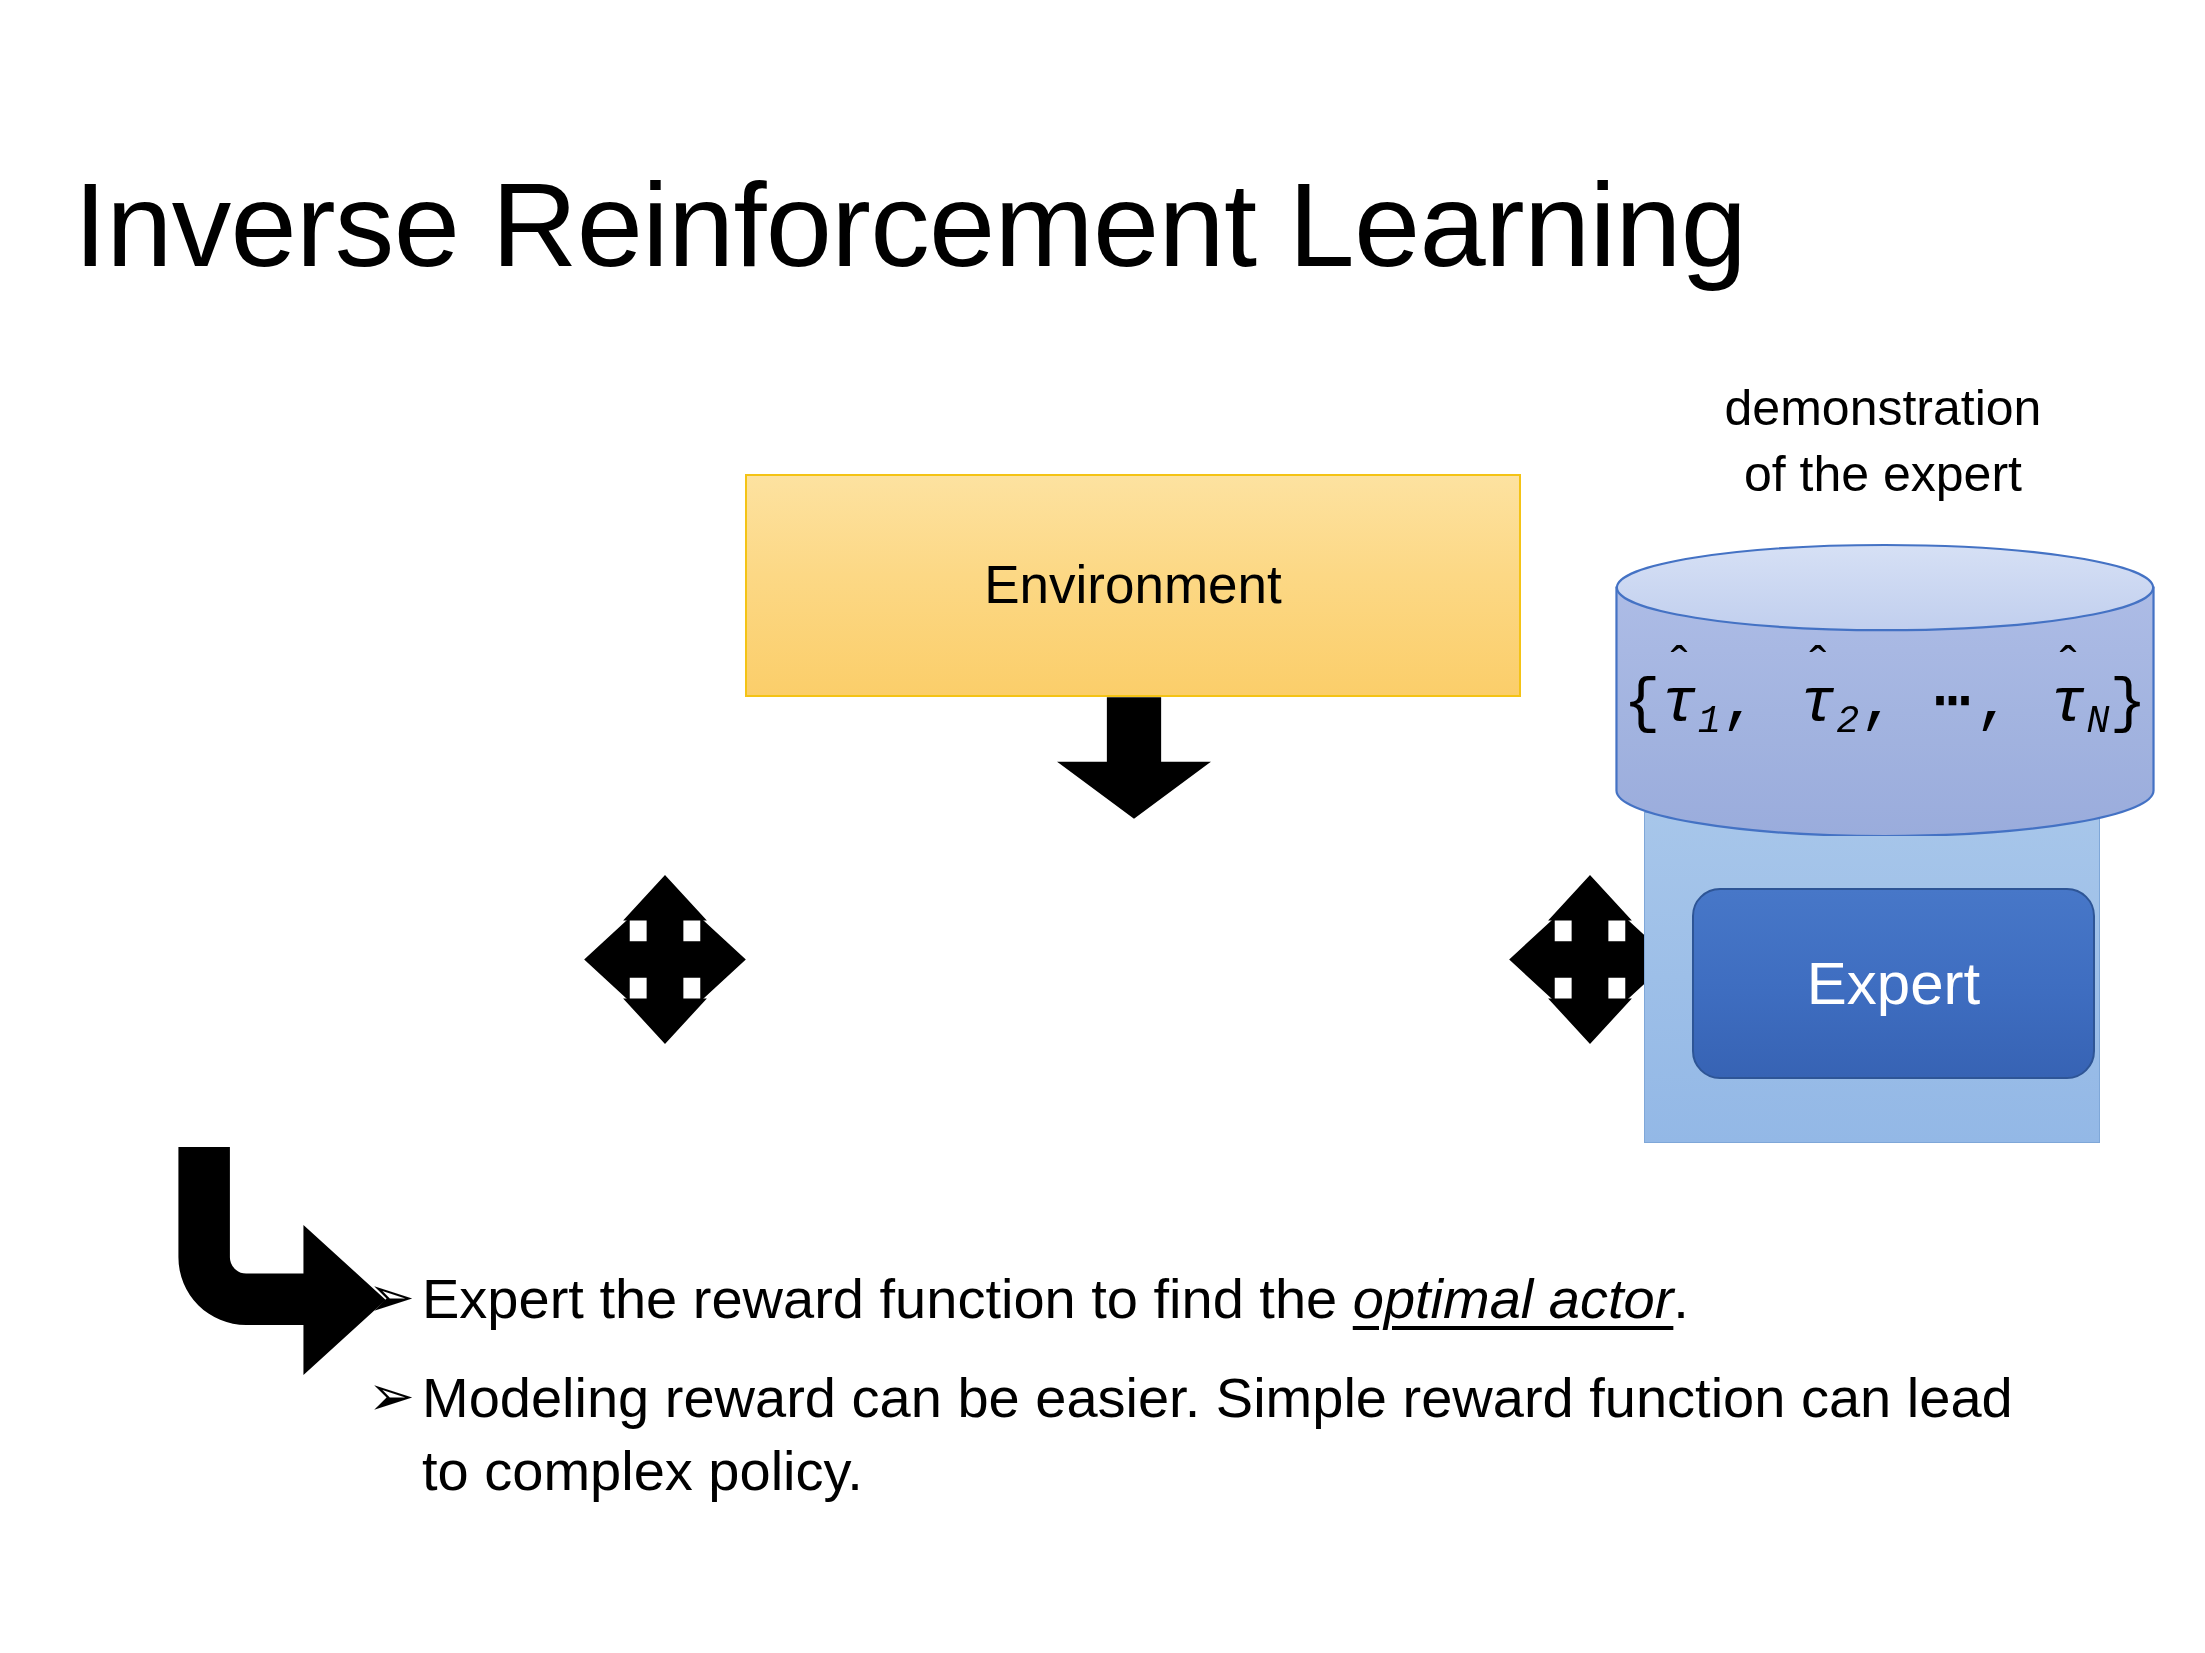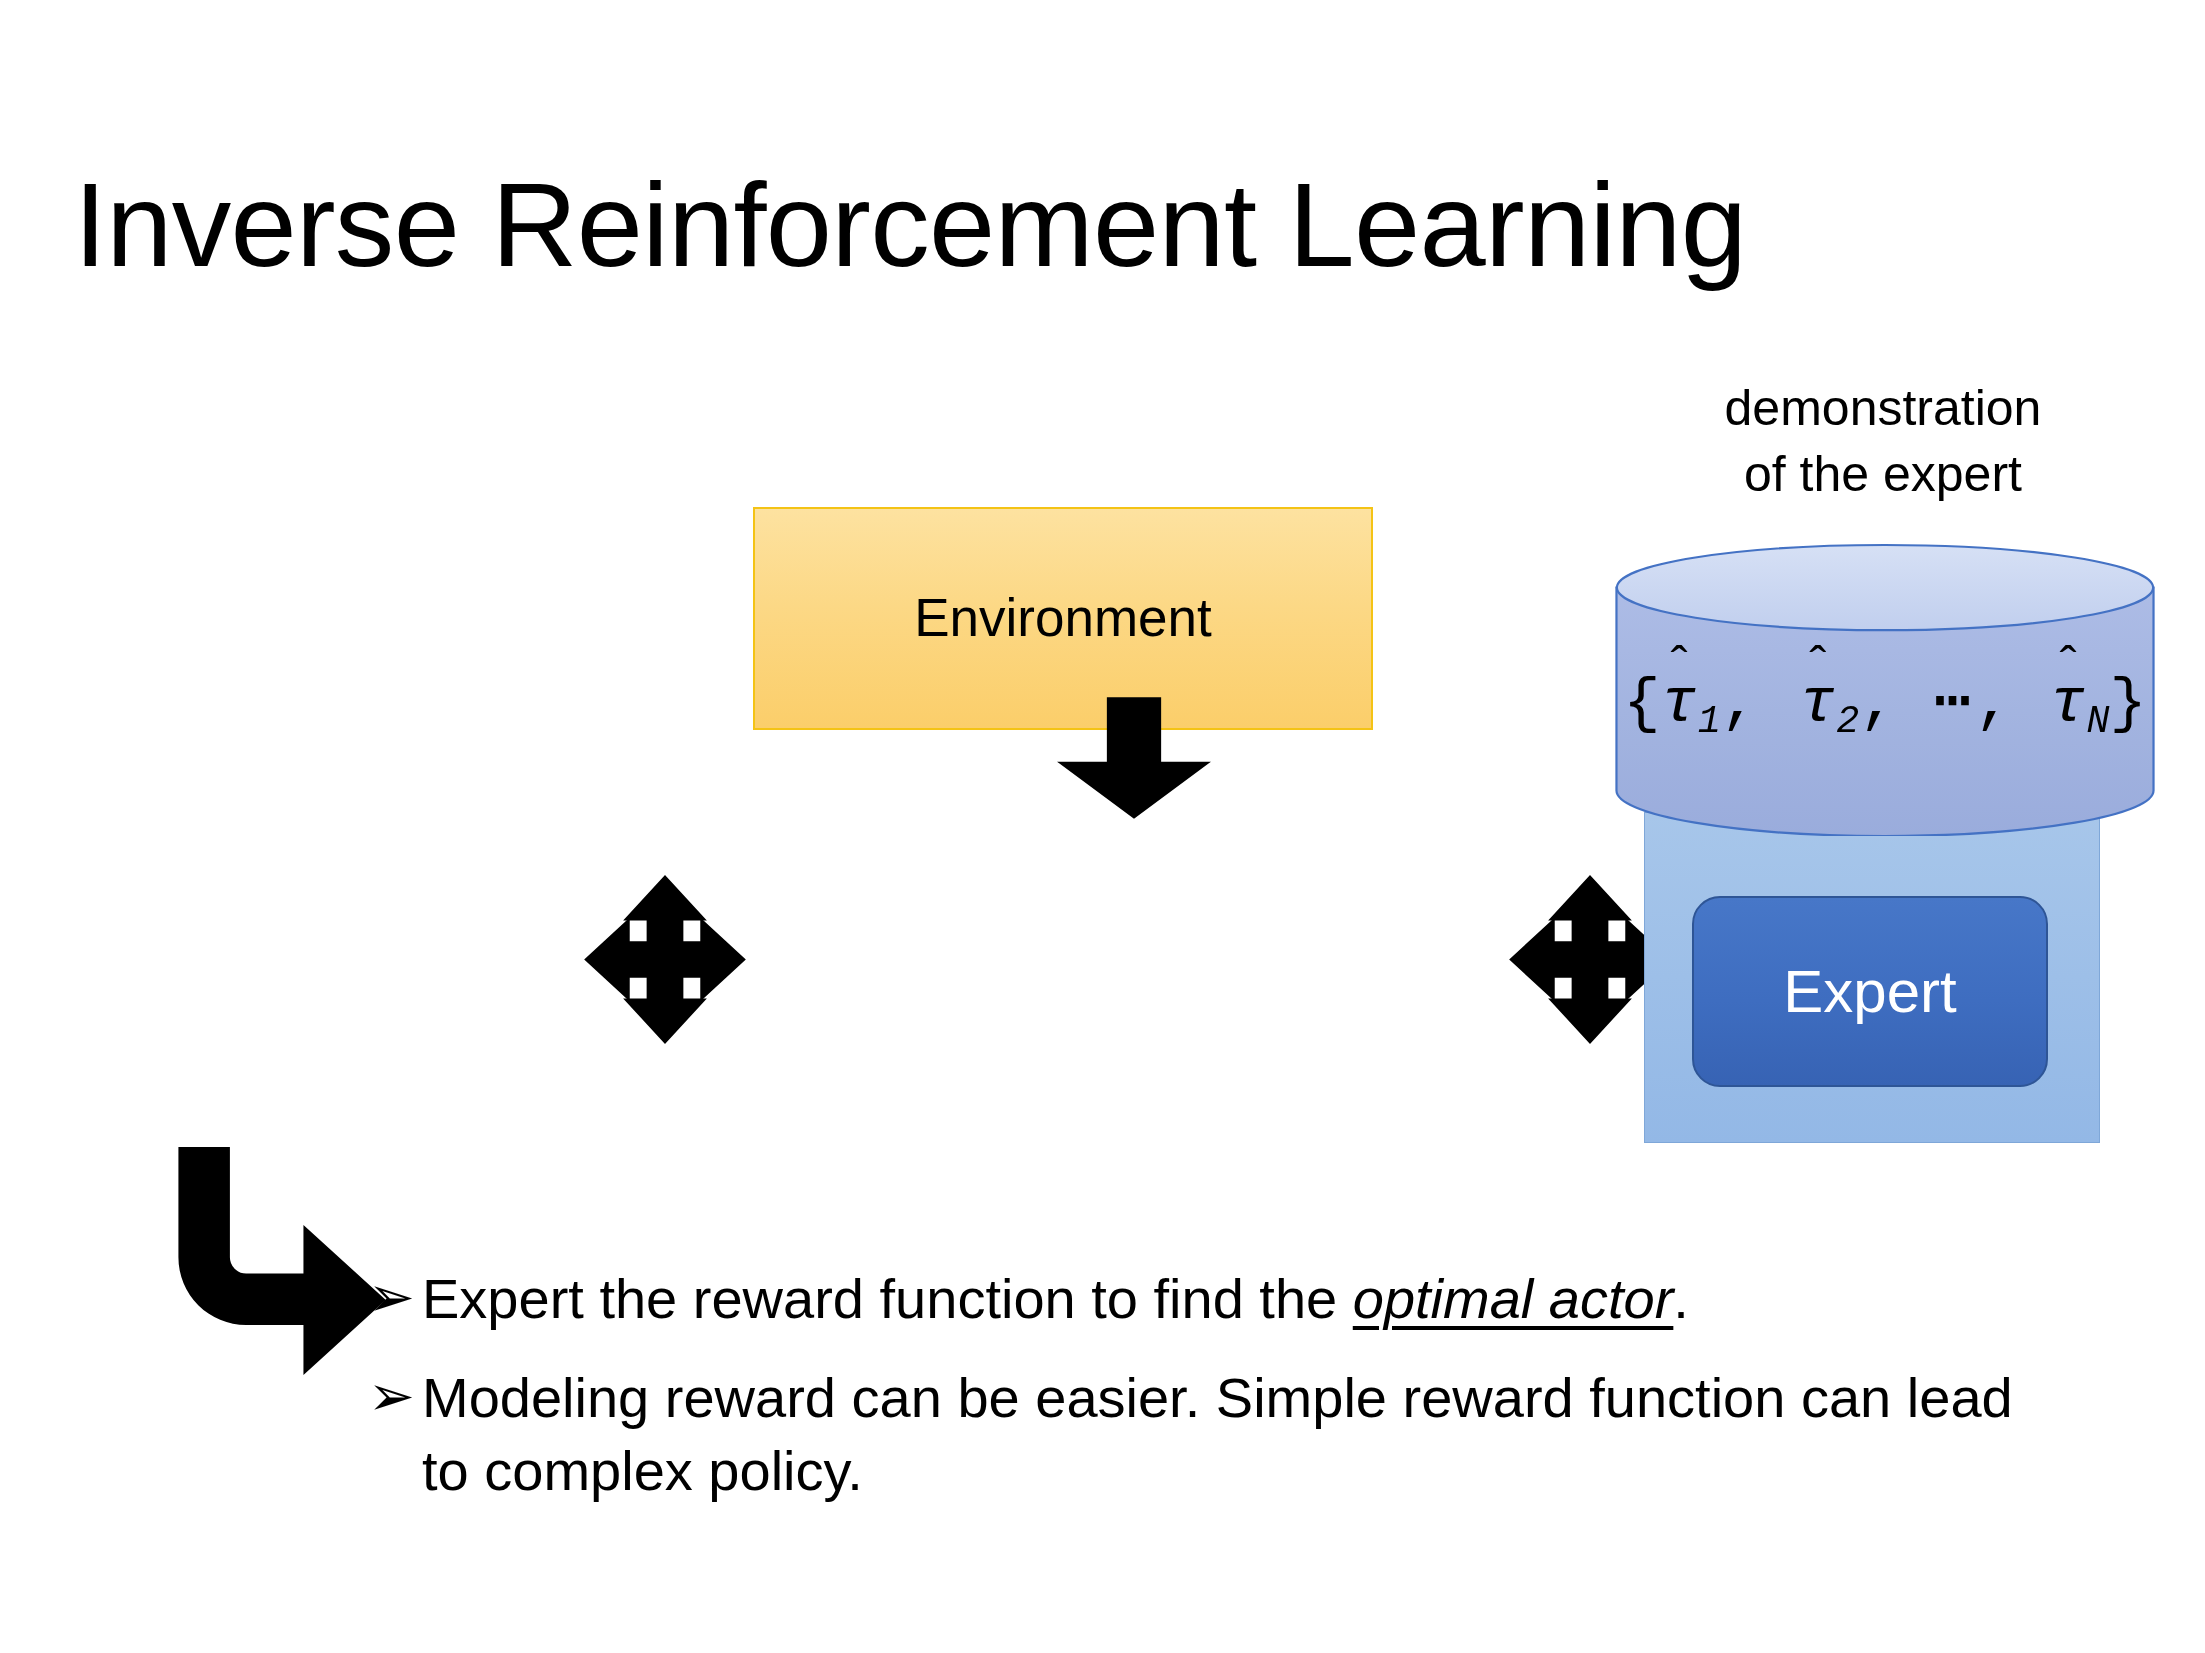--- a/index.html
+++ b/index.html
@@ -40,26 +40,25 @@
     align-items: center;
     justify-content: center;
     text-align: center;
     font-size: 53px;
     line-height: 1.22;
     color: #000000;
   }
 
   #env-box {
     left: 745px;
-    top: 507px;
-    width: 620px;
+    top: 474px;
+    width: 776px;
     height: 223px;
     background: linear-gradient(to bottom, #FDE2A0 0%, #FCD885 45%, #FBCE6A 100%);
     border: 2.9px solid #F4C315;
-    margin-left: 8px;
   }
 
   #rl-box {
     left: 745px;
     top: 816px;
     width: 792px;
     height: 328px;
     background: linear-gradient(to bottom, #F7CBB0 0%, #F6BD9B 40%, #F2A57A 100%);
     border: 2.2px solid #E8894F;
   }
@@ -155,33 +154,32 @@
     height: 331px;
     background: linear-gradient(to bottom, #A7C6EA 0%, #9DBFE8 50%, #93B8E6 100%);
     border: 1.5px solid #7FA7D8;
     box-sizing: border-box;
   }
 
   #expert-box {
     position: absolute;
     left: 1692px;
     top: 888px;
-    width: 356px;
+    width: 403px;
     height: 191px;
     background: linear-gradient(to bottom, #4777C8 0%, #3E6DC0 55%, #3763B4 100%);
     border: 2.9px solid #2E5596;
     border-radius: 28px;
     box-sizing: border-box;
     display: flex;
     align-items: center;
     justify-content: center;
     color: #FFFFFF;
     font-size: 60px;
     z-index: 4;
-    margin-top: 8px;
   }
 
   
   #bent-arrow {
     position: absolute;
     left: 165px;
     top: 1147px;
     width: 221px;
     height: 228px;
   }

